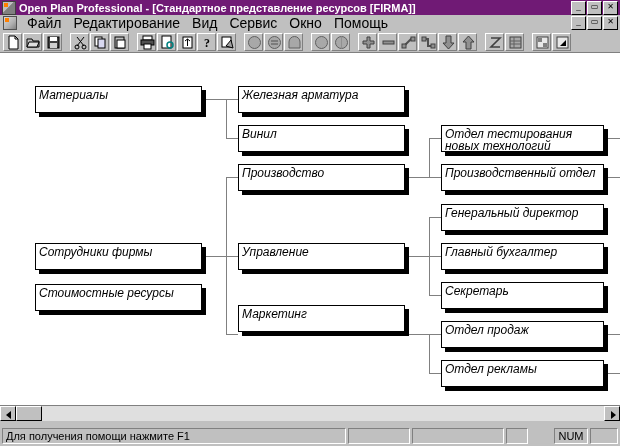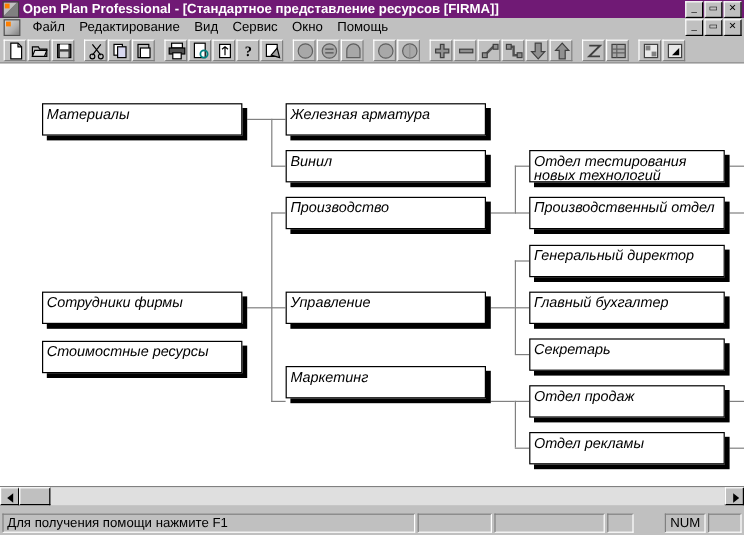--- a/index.html
+++ b/index.html
@@ -38,21 +38,21 @@
   .menubar{
     position:absolute;left:0;top:15px;width:620px;height:16px;
     background:#c0c0c0;display:flex;align-items:center;
   }
   .menu-ico{
     width:12px;height:12px;margin:0 4px 0 3px;flex:0 0 auto;
     background:linear-gradient(135deg,#d8d8d8 0%,#b0b0b0 60%,#808080 100%);
     border:1px solid #505050;position:relative;
   }
   .menu-ico:after{content:"";position:absolute;left:1px;top:1px;width:4px;height:4px;background:#ff8000;}
-  .menu-item{padding:1px 6px;font-size:11px;color:#000;white-space:nowrap;cursor:default;}
+  .menu-item{padding:1px 6px;font-size:14px;color:#000;white-space:nowrap;cursor:default;}
   .menu-btns{position:absolute;right:2px;top:1px;display:flex;gap:1px;}
 
   
   .toolbar{
     position:absolute;left:0;top:31px;width:620px;height:22px;
     background:#c0c0c0;border-bottom:1px solid #808080;
     display:flex;align-items:center;padding-left:3px;box-sizing:border-box;
   }
   .tool{
     width:19px;height:18px;margin-right:1px;flex:0 0 auto;

